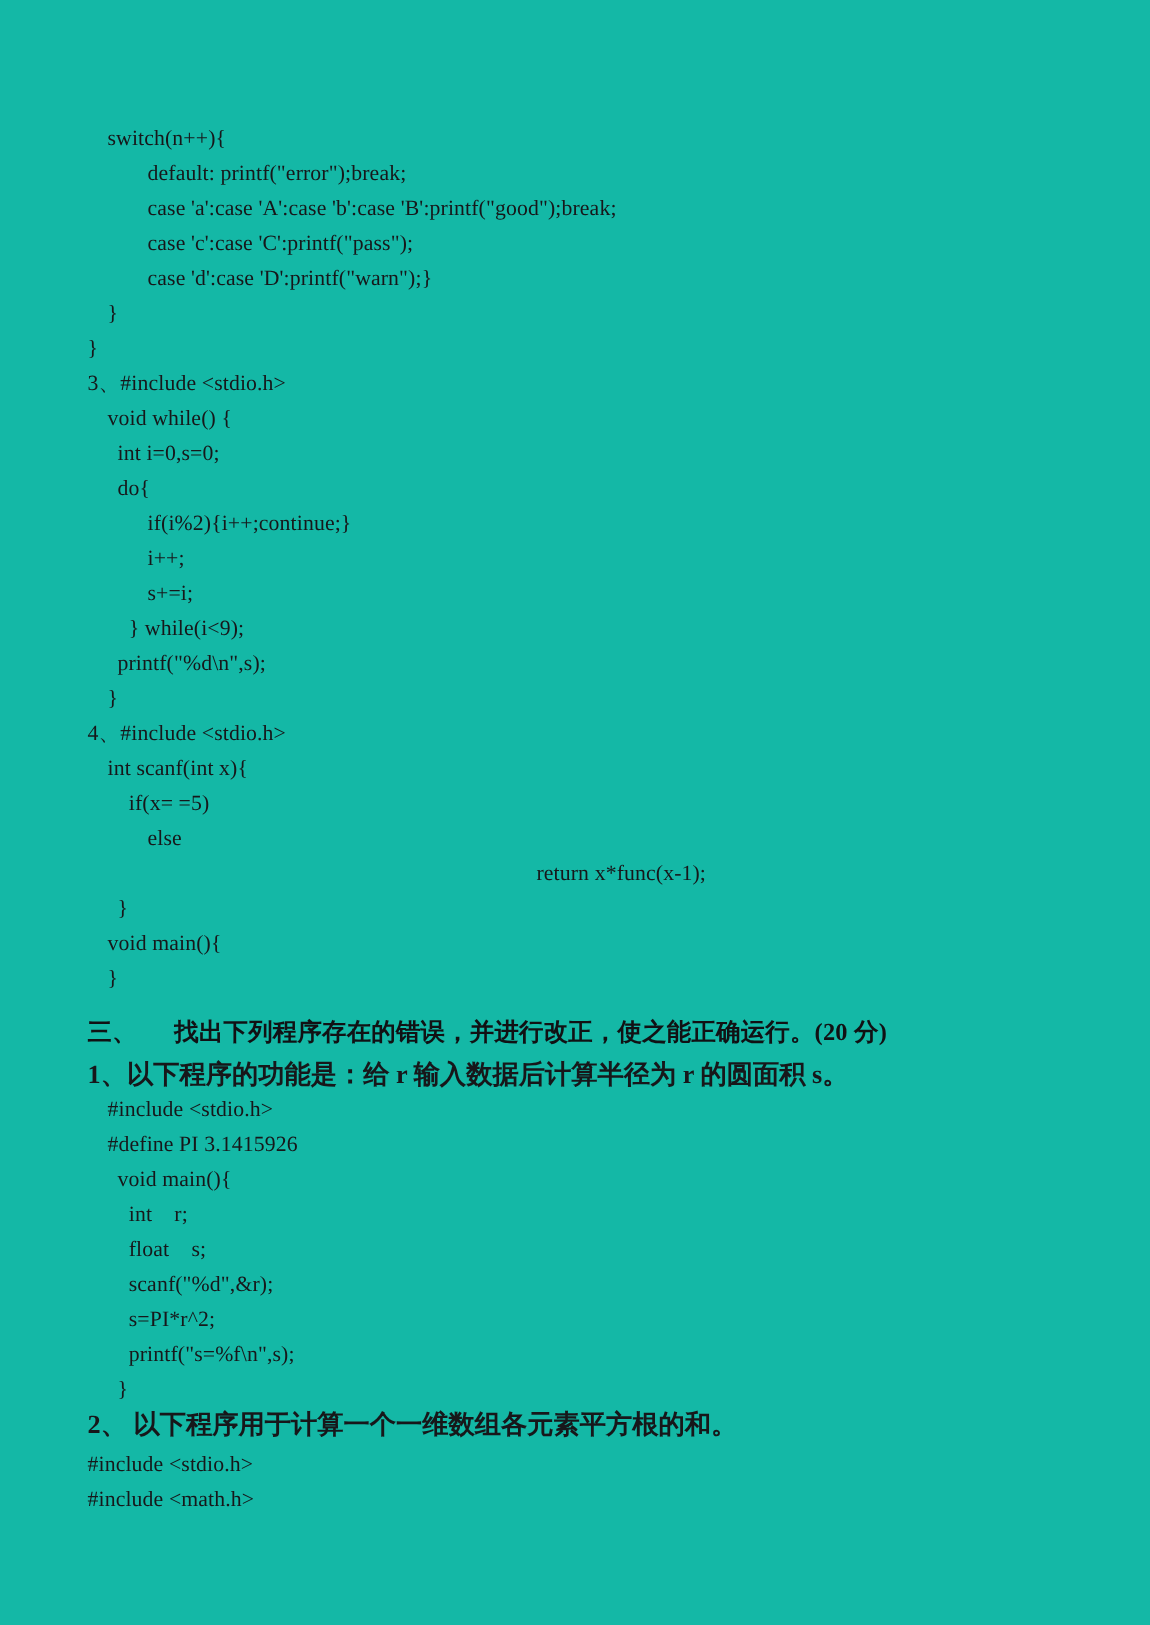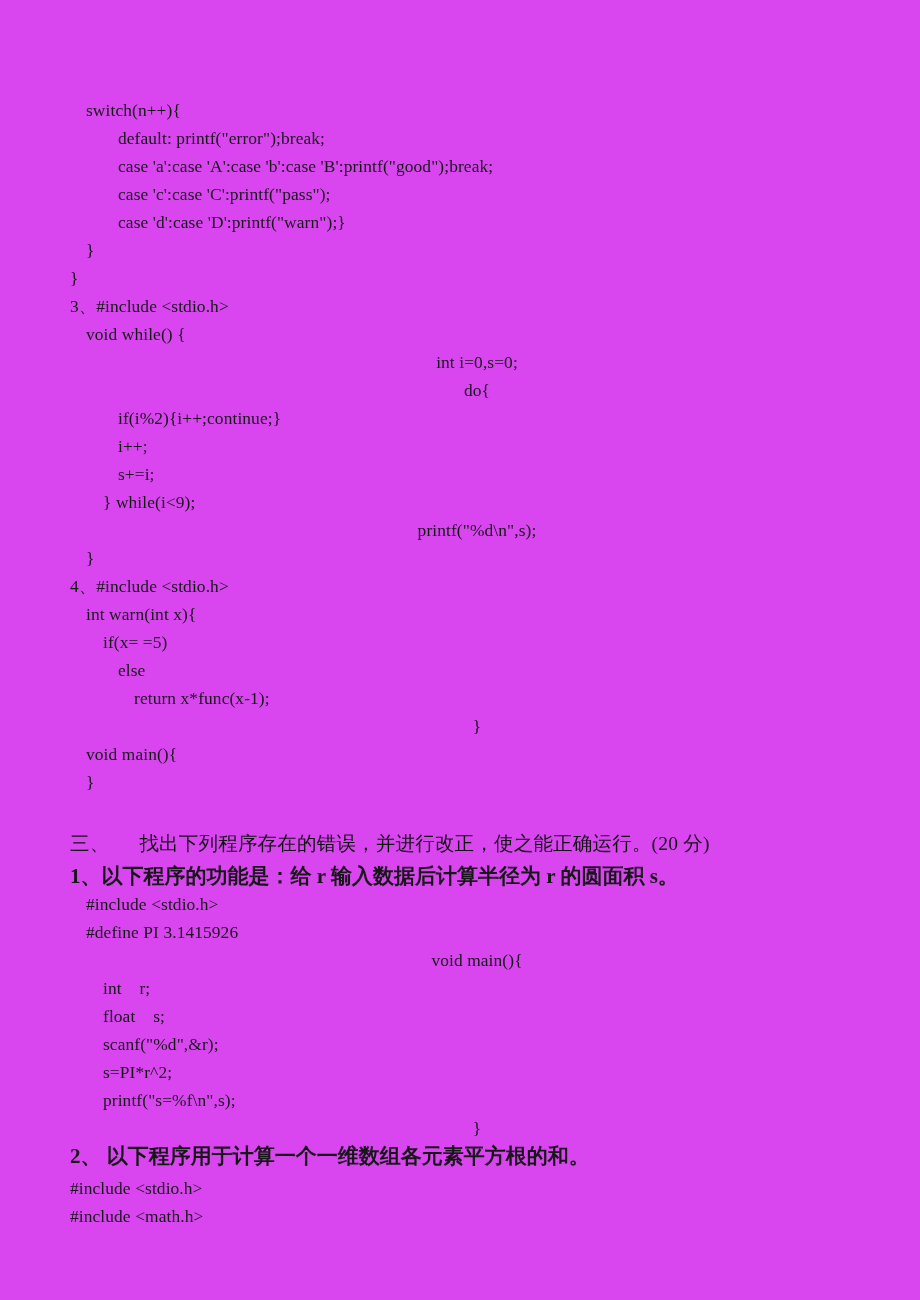--- a/index.html
+++ b/index.html
@@ -14,54 +14,54 @@
     font-family: "Liberation Serif", "DejaVu Serif", serif;
     color: #1a1a1a;
     overflow: hidden;
   }
   .page {
     position: absolute;
     left: 0;
     top: 0;
     width: 920px;
     height: 1300px;
-    background: #d946ef;
+    background: #14b8a6;
   }
   .content {
     position: absolute;
     left: 70px;
     top: 96px;
     width: 790px;
   }
 
   
   .line {
     font-size: 17.4px;
     line-height: 28px;
     white-space: pre;
     color: #17171a;
     letter-spacing: 0.1px;
   }
 
   
   .i0  { padding-left: 0px; }
   .i2  { padding-left: 16px; }
-  .i3  { padding-left: 24px; text-align: center; }
+  .i3  { padding-left: 24px; }
   .i4  { padding-left: 33px; }
   .i6  { padding-left: 48px; }
-  .i8  { padding-left: 64px; }
+  .i8  { padding-left: 64px; text-align: center; }
 
   
   .section-heading {
     font-size: 19.5px;
     line-height: 30px;
-    font-weight: normal;
+    font-weight: bold;
     white-space: pre;
     color: #111114;
-    margin-top: 33px;
+    margin-top: 16px;
     margin-bottom: 3px;
     letter-spacing: 0.2px;
   }
   .section-heading .marker { margin-right: 0; }
   .section-heading .gap { display: inline-block; width: 30px; }
 
   
   .prompt {
     font-size: 21px;
     line-height: 28px;
@@ -95,21 +95,21 @@
       <div class="line i6">if(i%2){i++;continue;}</div>
       <div class="line i6">i++;</div>
       <div class="line i6">s+=i;</div>
       <div class="line i4">} while(i&lt;9);</div>
       <div class="line i3">printf("%d\n",s);</div>
       <div class="line i2">}</div>
     </div>
 
     <div>
       <div class="line i0">4、#include &lt;stdio.h&gt;</div>
-      <div class="line i2">int warn(int x){</div>
+      <div class="line i2">int scanf(int x){</div>
       <div class="line i4">if(x= =5)</div>
       <div class="line i6">else</div>
       <div class="line i8">return x*func(x-1);</div>
       <div class="line i3">}</div>
       <div class="line i2">void main(){</div>
       <div class="line i2">}</div>
     </div>
 
     <div class="section-heading"><span class="marker">三、</span><span class="gap"></span><span>找出下列程序存在的错误，并进行改正，使之能正确运行。</span><span>(20 分)</span></div>
 

